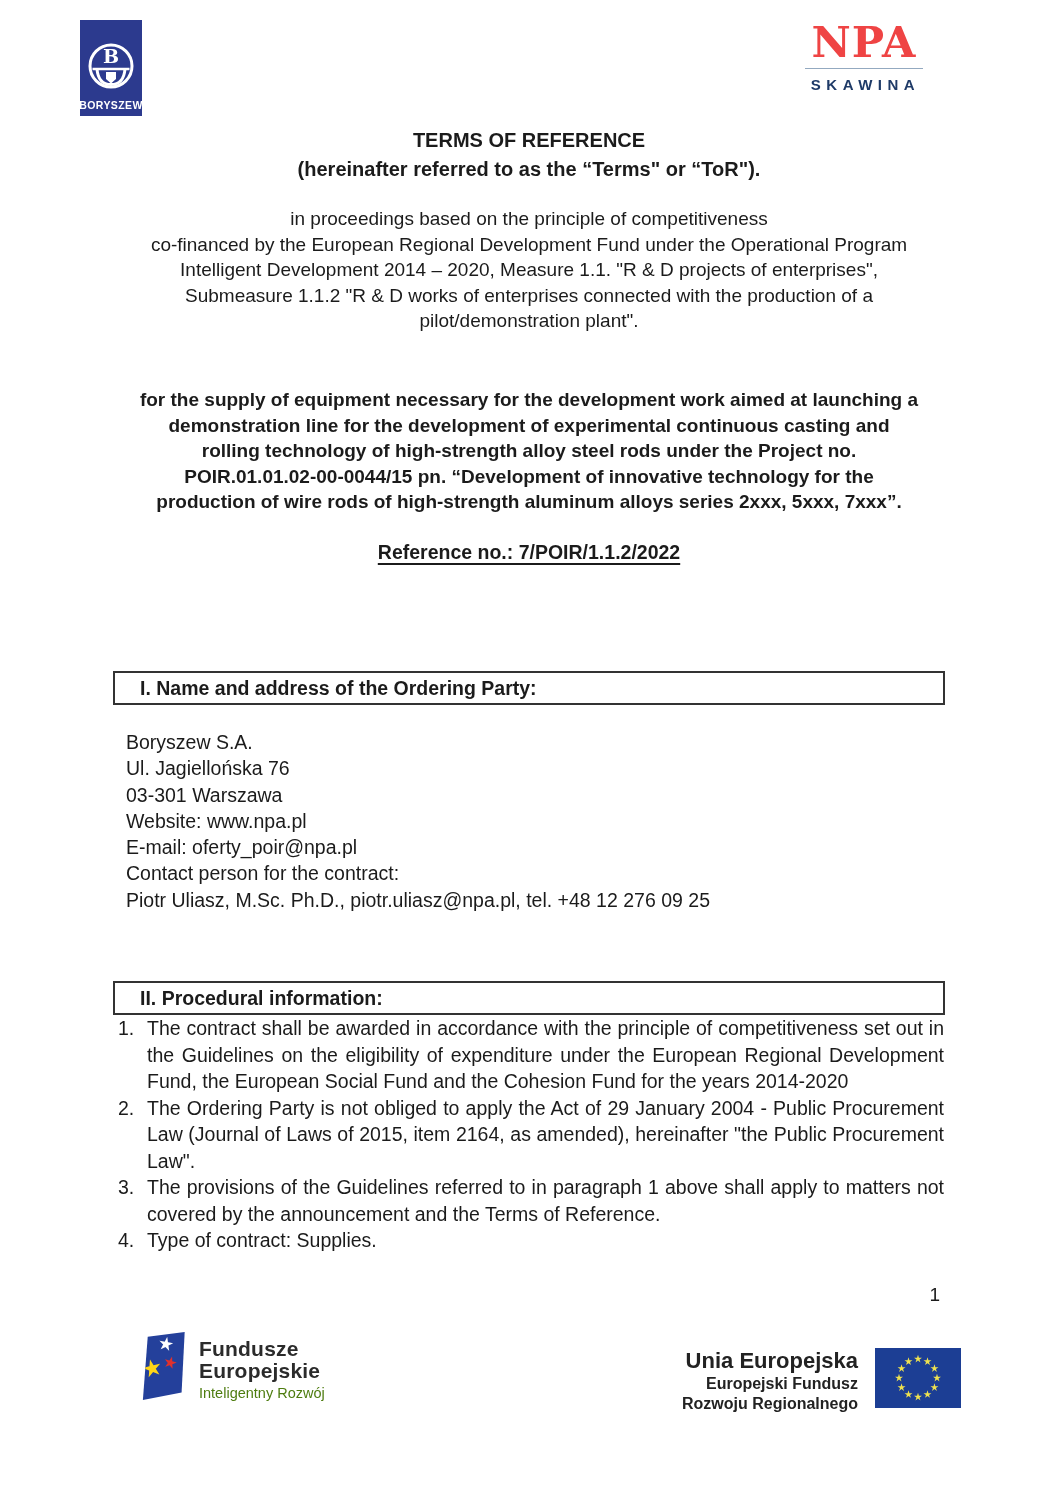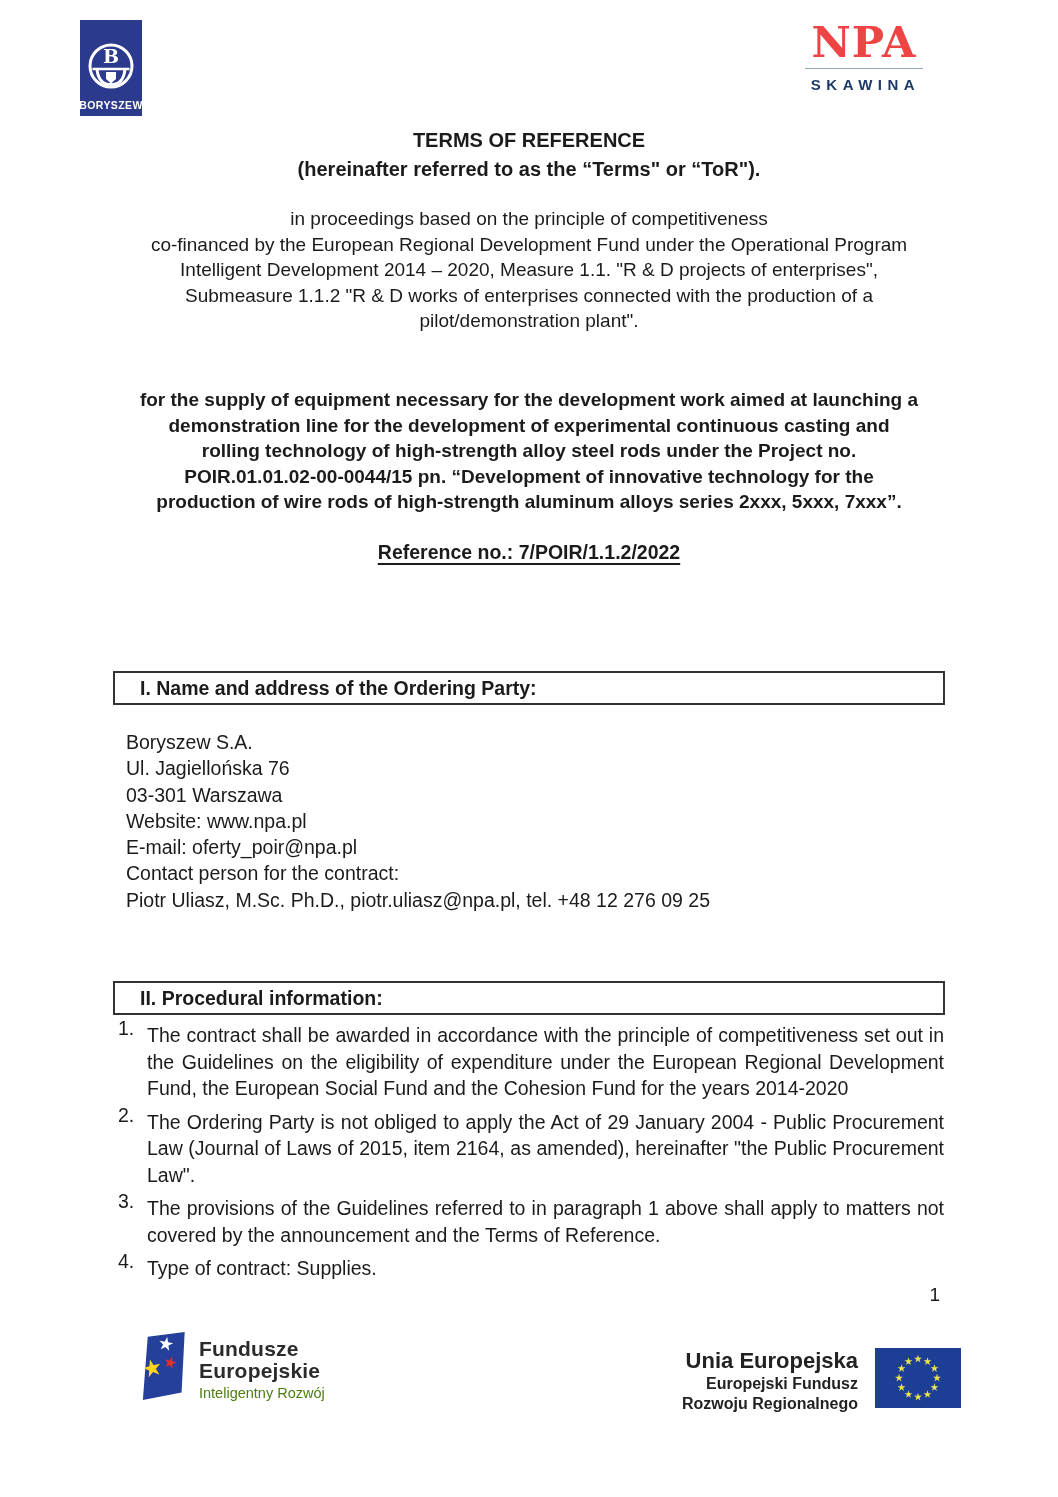--- a/index.html
+++ b/index.html
@@ -31,21 +31,21 @@
     font-weight:bold;font-size:19.5px;background:#ffffff;
   }
   .sec1{top:671px;}
   .sec2{top:957px;margin-top:24px;}
   
   .address{position:absolute;left:126px;top:729px;width:740px;white-space:pre-line;font-size:19.5px;line-height:26.3px;}
   
   .proc-list{position:absolute;left:118px;top:1015px;width:826px;margin:0;padding:0;list-style:none;font-size:19.5px;line-height:26.5px;}
   .proc-list .item{display:flex;}
   .proc-list .num{flex:none;width:29px;}
-  .proc-list .txt{flex:1;text-align:justify;margin-top:7px;}
+  .proc-list .txt{flex:1;text-align:justify;}
   
   .pagenum{position:absolute;top:1284px;right:118px;font-size:19px;}
   
   .footer-left{position:absolute;left:142px;top:1332px;display:flex;align-items:flex-start;}
   .fe-flag{
     position:relative;width:44px;height:68px;background:#24409b;
     clip-path:polygon(13% 7%, 97% 0%, 90% 89%, 2% 100%);flex:none;
   }
   .fe-flag .st{position:absolute;line-height:1;}
   .st-white{left:16px;top:3px;font-size:18px;color:#ffffff;transform:rotate(10deg);}

